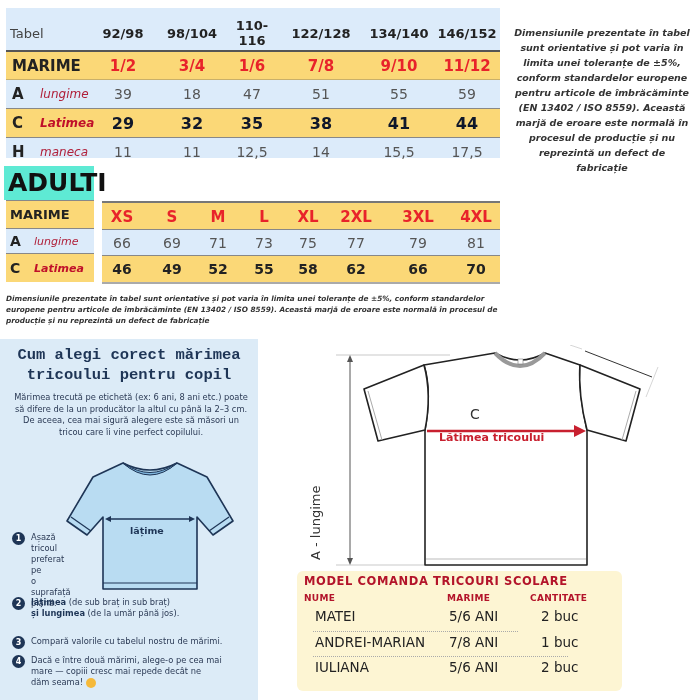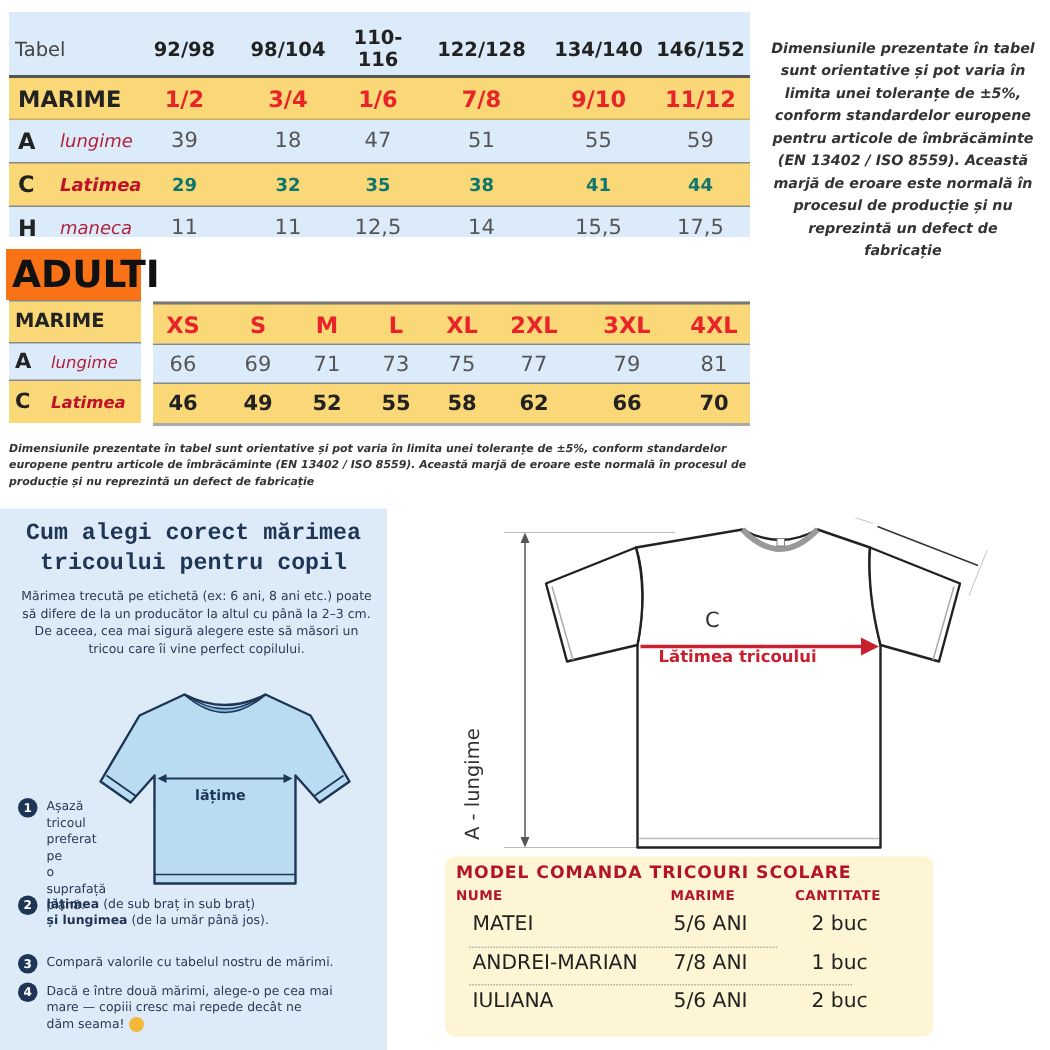--- a/index.html
+++ b/index.html
@@ -16,35 +16,35 @@
   .kids .marime { top: 42px; background: #fbd877; border-top: 2px solid #555; border-bottom: 1px solid #c9b06a; height: 30px; }
   .kids .lung { top: 72px; height: 28px; }
   .kids .lat { top: 100px; background: #fbd877; border-top: 1px solid #888; border-bottom: 1px solid #888; height: 30px; }
   .kids .man { top: 131px; height: 26px; }
   .cell { position: absolute; text-align: center; font-size: 14px; }
   .hdr .cell { font-weight: bold; color: #222; font-size: 13px; }
   .hdr .first { font-weight: normal; color: #444; font-size: 13px; text-align: left; }
   .marime .cell { color: #e8232a; font-weight: bold; font-size: 15px; }
   .marime .first { color: #222; font-size: 15px; text-align: left; }
   .lung .cell, .man .cell { color: #555; font-size: 14px; }
-  .lat .cell { color: #0f766e; font-weight: bold; font-size: 12px; }
+  .lat .cell { color: #0f172a; font-weight: bold; font-size: 16px; }
   .letter { position: absolute; left: 6px; font-weight: bold; color: #222; font-size: 15px; }
   .rlabel { position: absolute; left: 34px; font-style: italic; font-size: 12px; color: #b0203a; }
   .lat .rlabel { font-weight: bold; color: #c0102a; }
 
   
   .note-right {
     position: absolute; left: 512px; top: 25px; width: 180px;
     font-size: 9.5px; line-height: 15px; font-style: italic; font-weight: bold; color: #333; text-align: center;
   }
 
   
   .adulti-tag {
     position: absolute; left: 4px; top: 166px; width: 90px; height: 34px;
-    background: #f97316; font-weight: bold; font-size: 25px; color: #111; padding-left: 4px; line-height: 34px;
+    background: #5eead4; font-weight: bold; font-size: 25px; color: #111; padding-left: 4px; line-height: 34px;
   }
   .adult-label-col { position: absolute; left: 6px; top: 200px; width: 88px; }
   .alc { height: 26px; position: relative; display: flex; align-items: center; }
   .alc.m { background: #fbd877; border-top: 1px solid #888; height: 28px; }
   .alc.a { background: #dcebfa; border-top: 1px solid #888; border-bottom: 1px solid #888; }
   .alc.c { background: #fbd877; height: 28px; }
   .alc .letter { left: 4px; font-size: 14px; }
   .alc .rlabel { left: 28px; font-size: 11px; }
   .alc.c .rlabel { font-weight: bold; color: #c0102a; }
   .alc .mtitle { font-weight: bold; font-size: 13px; color: #222; padding-left: 4px; }

